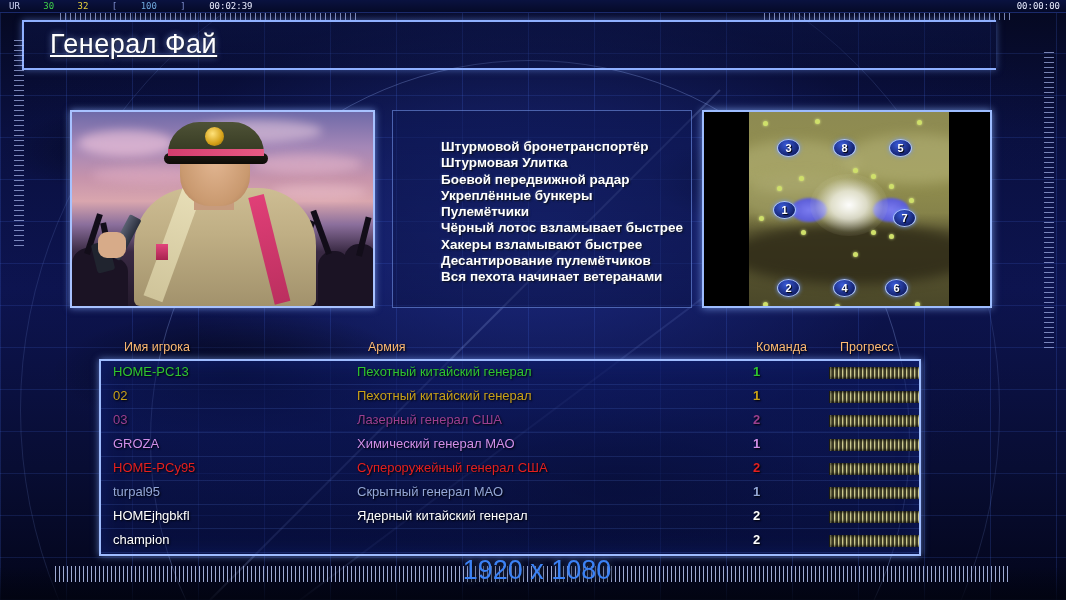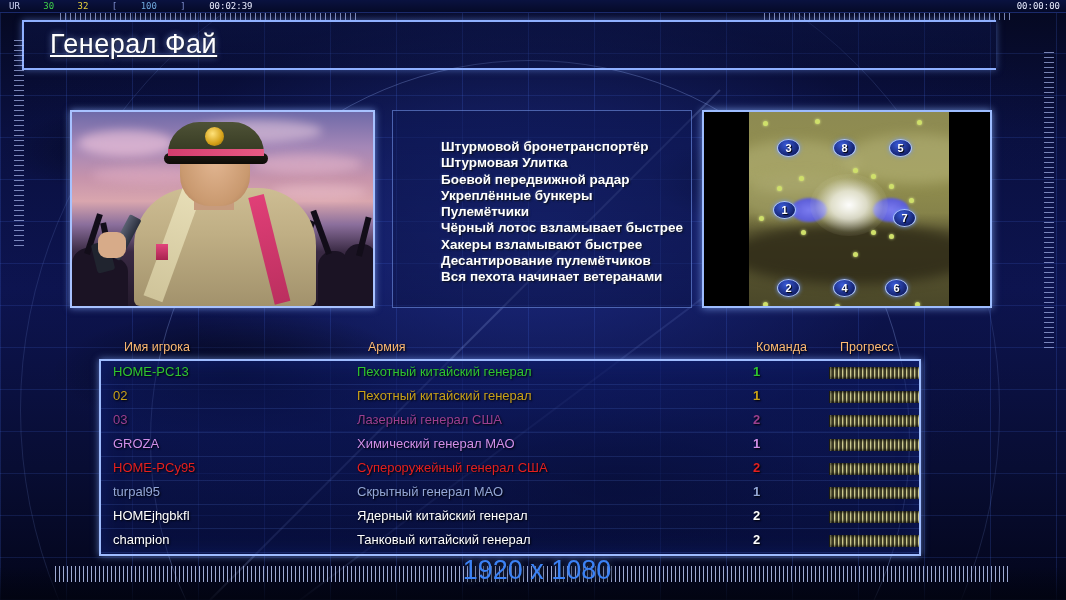--- a/index.html
+++ b/index.html
@@ -482,21 +482,20 @@
       <div class="row">
         <span class="pname" style="color: rgb(255, 255, 255);">HOMEjhgbkfl</span>
         <span class="parmy" style="color: rgb(255, 255, 255);">Ядерный китайский генерал</span>
         <span class="pteam" style="color: rgb(255, 255, 255);">2</span>
         <div class="pbarwrap">
           <div class="pbar" style="width: 100%;"></div>
         </div>
       </div>
       <div class="row">
         <span class="pname" style="color: rgb(255, 255, 255);">champion</span>
-        <span class="parmy" style="color: rgb(255, 255, 255);">Танковый китайский генерал</span>
         <span class="pteam" style="color: rgb(255, 255, 255);">2</span>
         <div class="pbarwrap">
           <div class="pbar" style="width: 100%;"></div>
         </div>
       </div>
     </div>
 </div>
 
 <div id="bottom-dark"></div>
 <div id="bottom-ruler"></div>

